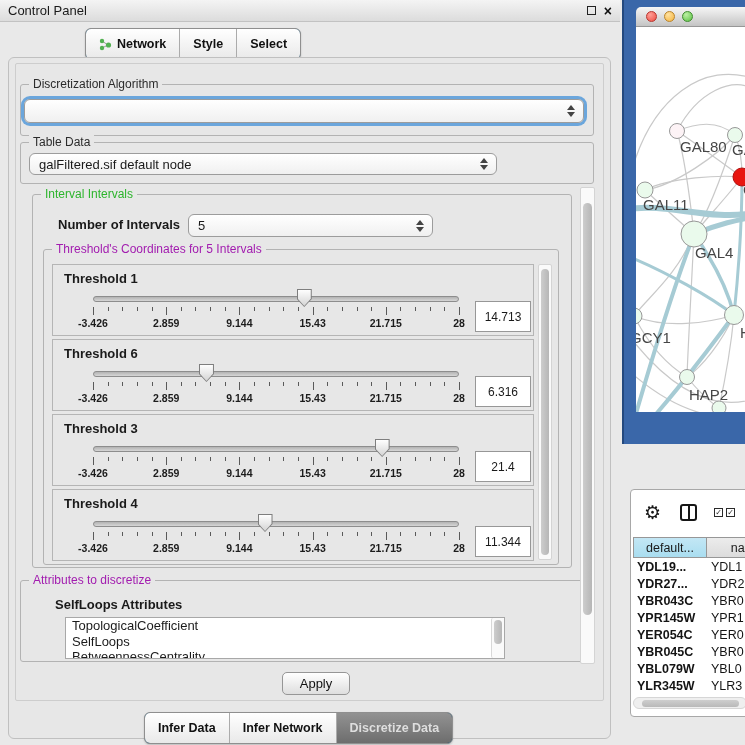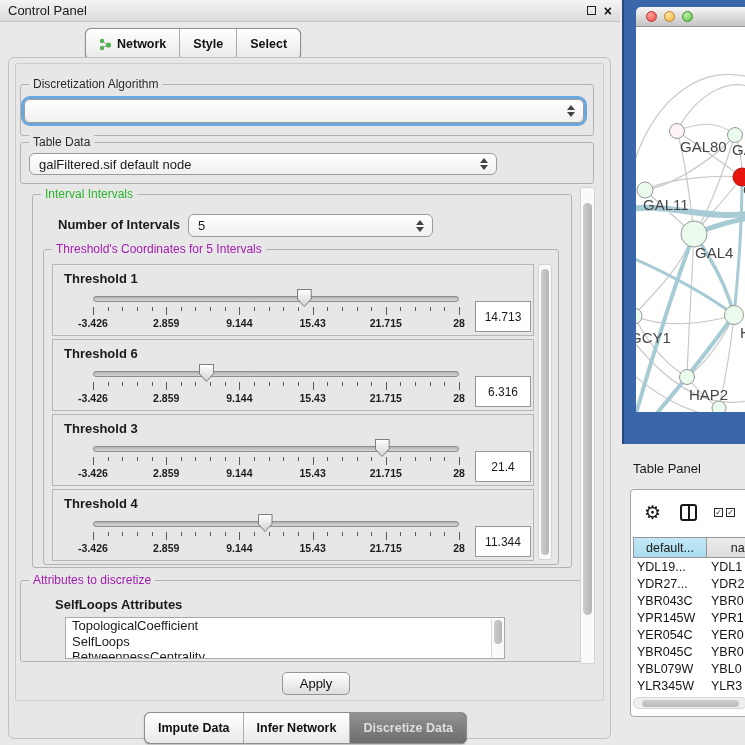--- a/index.html
+++ b/index.html
@@ -123,21 +123,21 @@
   .split-icon { width:17px; height:17px; border:2px solid #161616; border-radius:3px; margin-left:19px; position:relative; }
   .split-icon::after { content:""; position:absolute; left:50%; top:0; bottom:0; width:2px; background:#161616; transform:translateX(-50%); }
   .check-pair { display:flex; gap:3px; margin-left:17px; }
   .mini-check { width:9px; height:9px; border:1.5px solid #2a2a2a; font-size:8px; line-height:7px; text-align:center; color:#2a2a2a; }
   .tp-colhead { position:absolute; left:2px; top:47px; height:21px; display:flex; }
   .tp-col { border:1px solid #979797; font-size:12.5px; display:flex; align-items:center; justify-content:center; }
   .tp-col.c1 { width:74px; background:linear-gradient(#c3e7f5,#a9ddf0); }
   .tp-col.c2 { width:80px; background:linear-gradient(#ececec,#dcdcdc); border-left:none; }
   .tp-rows { position:absolute; left:2px; top:68px; right:0; bottom:20px; overflow:hidden; }
   .tp-row { display:flex; height:17px; align-items:center; font-size:12.5px; color:#141414; }
-  .tp-cell1 { width:74px; padding-left:4px; }
+  .tp-cell1 { width:74px; padding-left:4px;font-weight:bold; }
   .tp-cell2 { padding-left:4px; }
   .tp-hscroll { position:absolute; left:2px; top:207px; width:114px; height:12px;
     background:#efefef; border:1px solid #d6d6d6; border-radius:6px; }
   .tp-hscroll .thumb { position:absolute; left:8px; top:2px; width:97px; height:7px;
     background:linear-gradient(#cecece,#b9b9b9); border-radius:4px; }
 </style>
 </head>
 <body>
 
 <div class="screen">
@@ -404,21 +404,21 @@
 
       <div class="vscroll outer-scroll">
           <div class="thumb"></div>
         </div>
 
       <button class="apply-btn">Apply</button>
     </div>
 
     <div class="seg-tabs bottom-tabs" id="bottom-tabs">
         <div class="seg">
-          <span>Impute Data</span>
+          <span>Infer Data</span>
         </div>
         <div class="seg">
           <span>Infer Network</span>
         </div>
         <div class="seg selected">
           <span>Discretize Data</span>
         </div>
       </div>
   </div>
 
@@ -472,23 +472,20 @@
           <text x="107" y="168" font-size="15" fill="#464646" font-family="&quot;Liberation Sans&quot;, sans-serif">C</text>
           <text x="7" y="183" font-size="15" fill="#464646" font-family="&quot;Liberation Sans&quot;, sans-serif">GAL11</text>
           <text x="59" y="231" font-size="15" fill="#464646" font-family="&quot;Liberation Sans&quot;, sans-serif">GAL4</text>
           <text x="-6" y="316" font-size="15" fill="#464646" font-family="&quot;Liberation Sans&quot;, sans-serif">GCY1</text>
           <text x="104" y="311" font-size="15" fill="#464646" font-family="&quot;Liberation Sans&quot;, sans-serif">H</text>
           <text x="53" y="373" font-size="15" fill="#464646" font-family="&quot;Liberation Sans&quot;, sans-serif">HAP2</text>
         </svg>
     </div>
   </div>
 
-  <div class="tp-header">
-    <span>Table Panel</span>
-  </div>
   <div class="tp-body">
     <div class="tp-toolbar">
       <span class="gear-glyph">⚙</span>
       <span class="split-icon"></span>
       <span class="check-pair">
         <span class="mini-check">✓</span>
         <span class="mini-check">✓</span>
       </span>
     </div>
     <div class="tp-colhead" id="tp-colhead">

